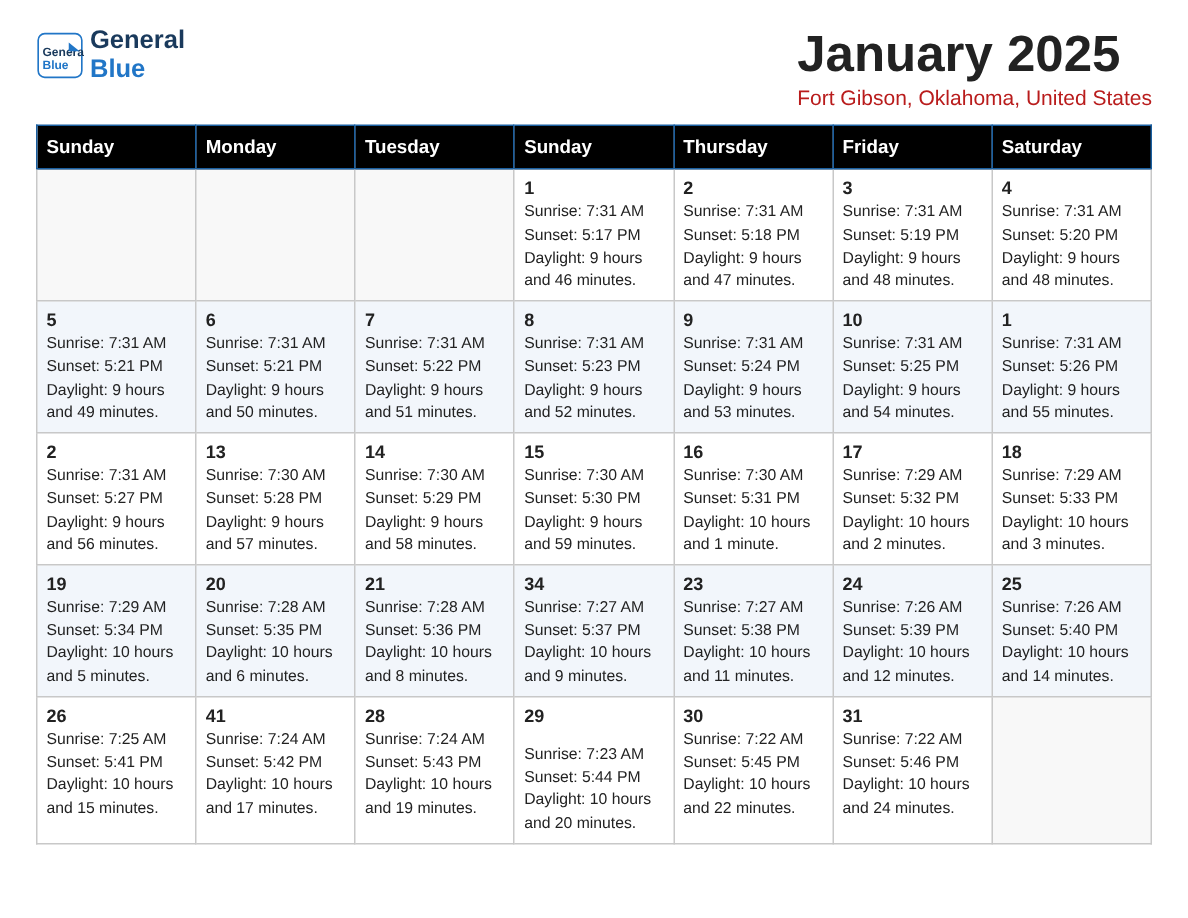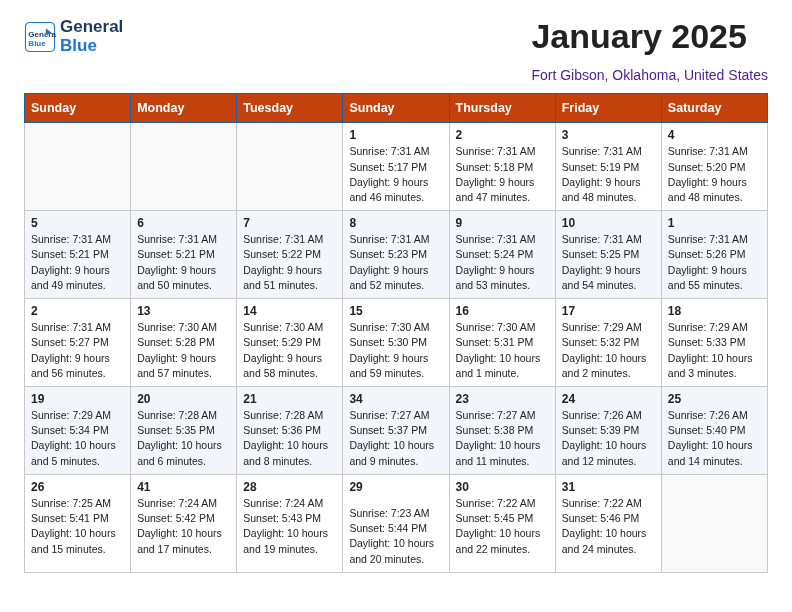--- a/index.html
+++ b/index.html
@@ -40,31 +40,31 @@
     .title-block {
     }
     .month-title {
       font-size: 34px;
       font-weight: bold;
       color: #222;
       line-height: 1.1;
     }
     .location {
       font-size: 14px;
-      color: #4c1d95;
-      margin-top: 12px;
+      color: #b91c1c;
+      margin-top: 2px;
     }
     .calendar {
       width: 100%;
       border-collapse: collapse;
       border: 1px solid #bbb;
       font-size: 11px;
     }
     .calendar thead tr th {
-      background: #c2410c;
+      background: #000000;
       color: #fff;
       font-weight: bold;
       font-size: 12.5px;
       padding: 7px 6px;
       text-align: left;
       border: 1px solid #1a5fa0;
     }
     .calendar tbody tr td {
       vertical-align: top;
       border: 1px solid #c8c8c8;

